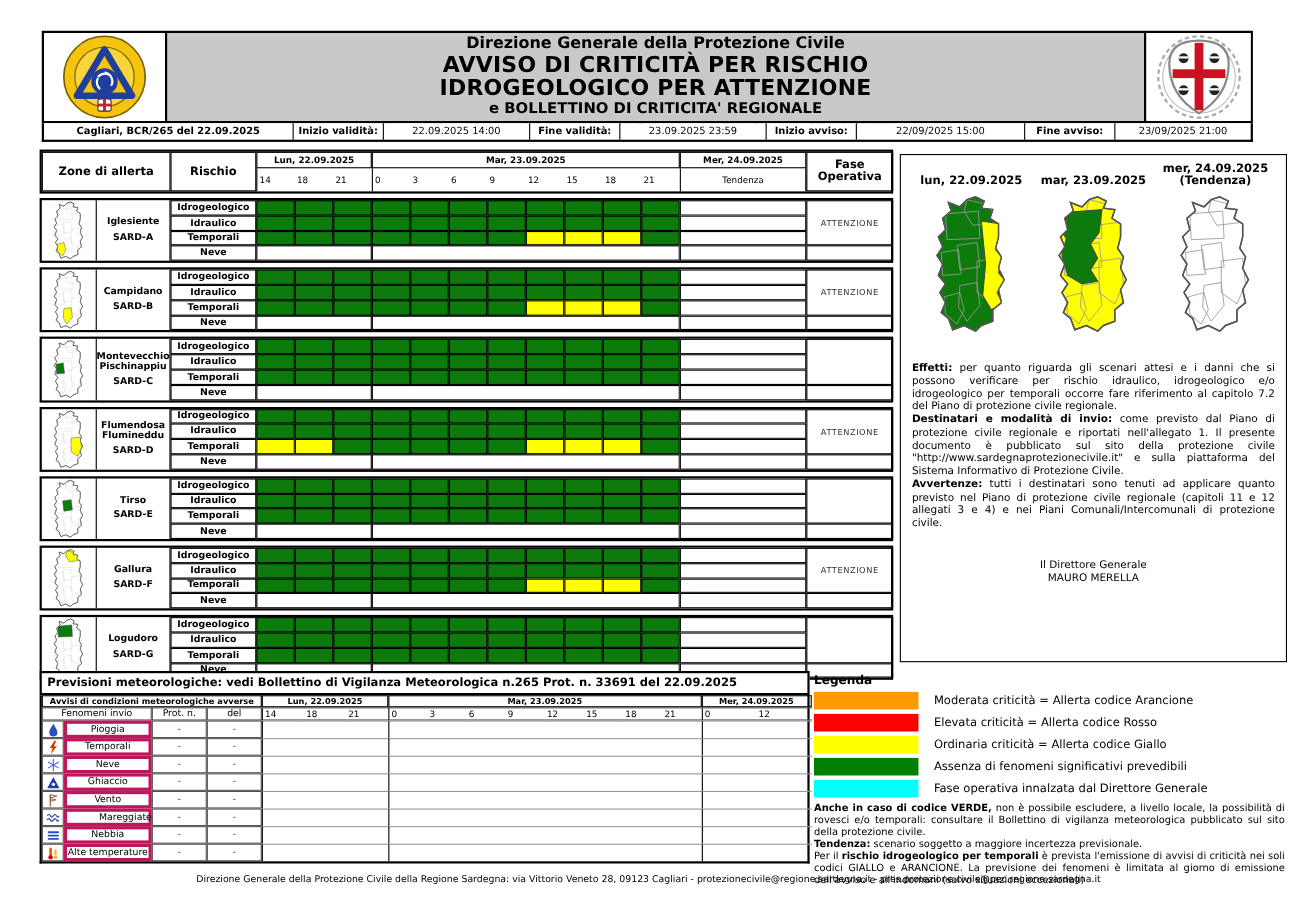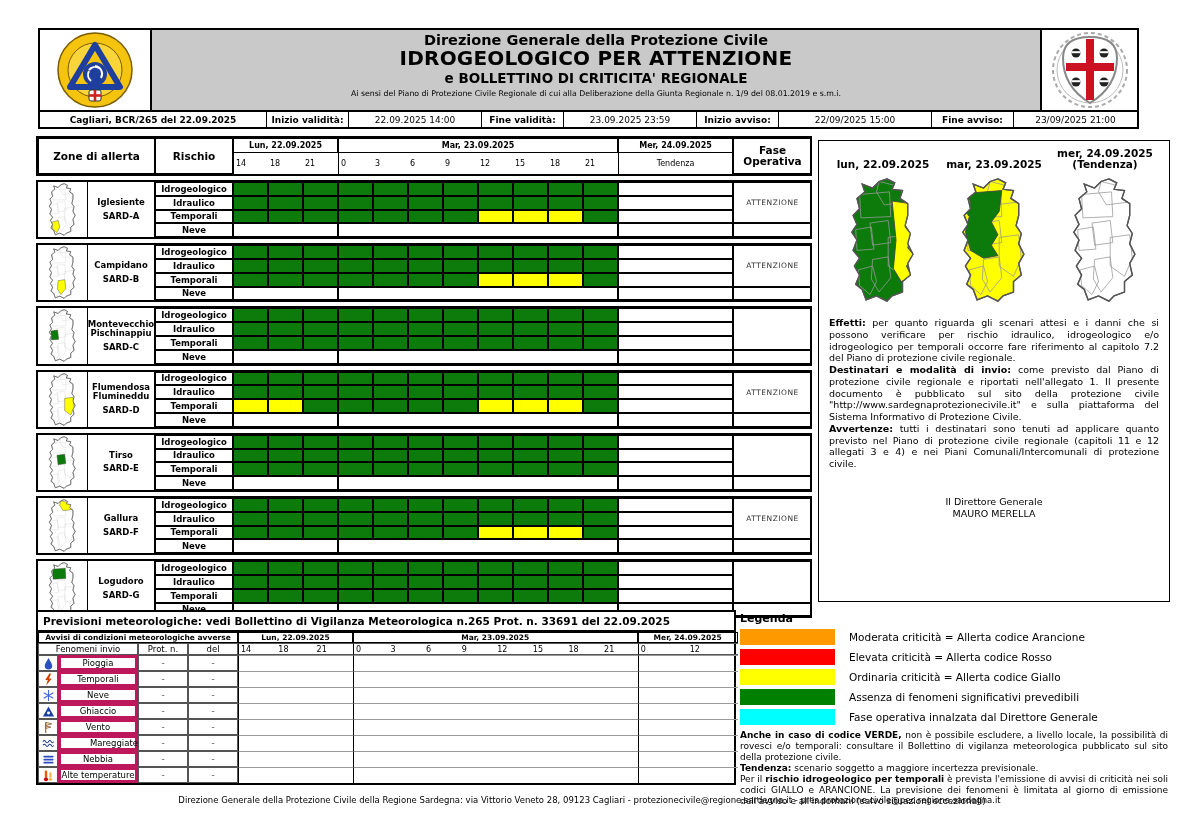--- a/index.html
+++ b/index.html
@@ -42,21 +42,21 @@
   .zb-cell { border:1px solid #000; }
   .zb-tend { border:1px solid #000; background:#fff; }
   .zb-fase { border:1px solid #000; font-size:7.5px; color:#333; letter-spacing:.5px; display:flex; align-items:center; justify-content:center; }
 
   
   .info-panel { position:absolute; left:818px; top:140px; width:352px; height:462px; border:1.5px solid #000; background:#fff; padding:6px 10px 4px 10px; }
   .maps-row { display:flex; justify-content:space-between; }
   .map-col { width:108px; text-align:center; }
   .map-title { font-weight:bold; font-size:10.5px; line-height:1.1; height:24px; display:flex; flex-direction:column; justify-content:flex-end; align-items:center; }
   .map-svg-wrap { margin-top:4px; }
-  .info-text { font-size:9.5px; text-align:justify; line-height:1.24; margin-top:8px; }
+  .info-text { font-size:9.5px; text-align:justify; line-height:1.24; margin-top:20px; }
   .info-text p { margin:0; }
   .signature { text-align:center; font-size:9.5px; margin-top:26px; line-height:1.25; }
 
   
   .previsioni { position:absolute; left:36px; top:610px; width:700px; }
   .prev-title { border:2px solid #000; font-weight:bold; font-size:10.5px; padding:3px 5px; background:#fff; }
   .prev-grid { display:grid; grid-template-columns:20px 80px 50px 50px repeat(3,38.3px) repeat(8,35.6px) repeat(2,50px); border:2px solid #000; border-top:none; background:#fff; }
   .pv-hd { border:1px solid #000; font-weight:bold; font-size:7.5px; display:flex; align-items:center; justify-content:center; text-align:center; }
   .pv-sub { border:1px solid #555; font-size:8.5px; display:flex; align-items:center; justify-content:center; }
   .pv-hour { font-size:8px; display:flex; align-items:center; padding-left:2px; border-top:1px solid #555; border-bottom:1px solid #555; }
@@ -92,20 +92,21 @@
         <path d="M40 15 L65 57 L15 57 Z" fill="#f4c40e" stroke="#1f3f9e" stroke-width="6" stroke-linejoin="round"></path>
         <circle cx="40" cy="44" r="12" fill="#1f3f9e"></circle>
         <path d="M40 36 a8 8 0 0 1 6 12 M34 40 a8 8 0 0 1 10 -2 M36 51 a8 8 0 0 1 -2 -10" fill="none" stroke="#fff" stroke-width="2"></path>
         <rect x="34" y="60" width="12" height="11" rx="2" fill="#fff" stroke="#333" stroke-width="1"></rect>
         <rect x="38.7" y="60" width="2.6" height="11" fill="#c22"></rect>
         <rect x="34" y="64.2" width="12" height="2.6" fill="#c22"></rect>
       </svg>
     </div>
     <div class="title-cell">
       <div class="org-line">Direzione Generale della Protezione Civile</div>
+      <div class="main-title">AVVISO DI CRITICITÀ PER RISCHIO</div>
       <div class="main-title">IDROGEOLOGICO PER ATTENZIONE</div>
       <div class="subtitle">e BOLLETTINO DI CRITICITA' REGIONALE</div>
       <div class="law-note">Ai sensi del Piano di Protezione Civile Regionale di cui alla Deliberazione della Giunta Regionale n. 1/9 del 08.01.2019 e s.m.i.</div>
     </div>
     <div class="logo-cell right">
       <svg width="84" height="80" viewBox="0 0 84 80">
         <circle cx="42" cy="40" r="37" fill="none" stroke="#aaa" stroke-width="2" stroke-dasharray="4,3"></circle>
         <circle cx="42" cy="40" r="33" fill="none" stroke="#bbb" stroke-width="1"></circle>
         <path d="M42 7 C58 7 69 13 69 28 C69 51 57 64 42 73 C27 64 15 51 15 28 C15 13 26 7 42 7 Z" fill="#fff" stroke="#888" stroke-width="2"></path>
         <rect x="38" y="9" width="8" height="61" fill="#cc1122"></rect>

